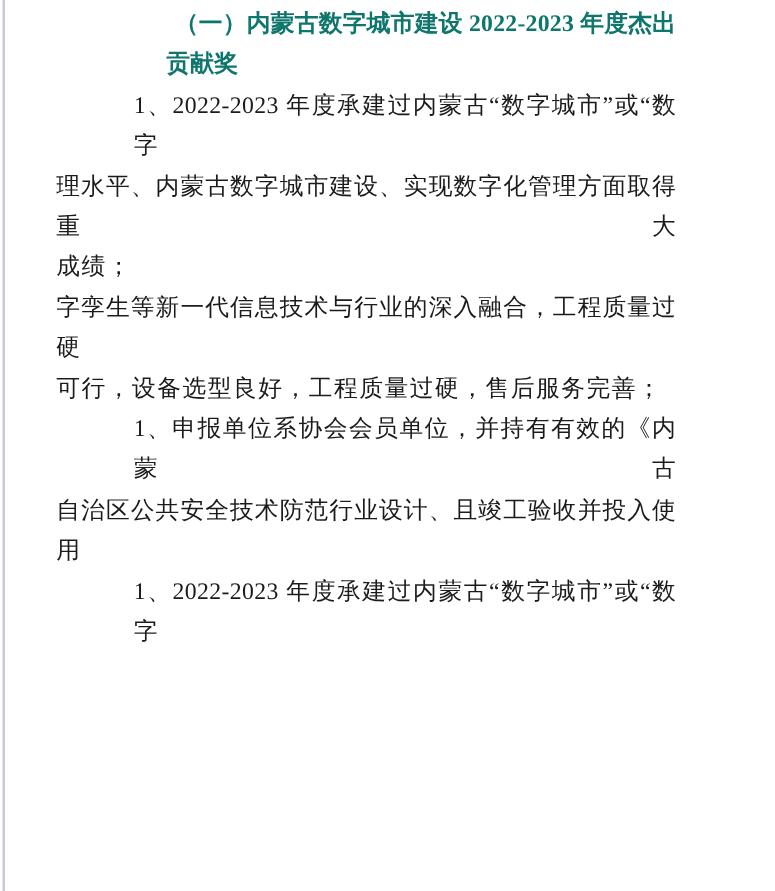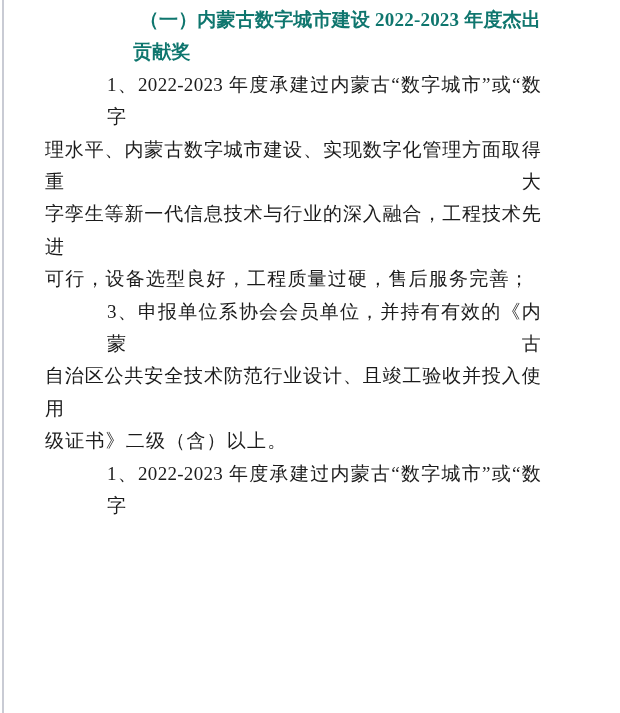--- a/index.html
+++ b/index.html
@@ -65,21 +65,21 @@
 </head>
 <body>
 
 <div class="page">
   <div class="page-edge-line"></div>
 
   <div class="doc">
     <div class="line heading">（一）内蒙古数字城市建设 2022-2023 年度杰出贡献奖</div>
     <div class="line first">1、2022-2023 年度承建过内蒙古“数字城市”或“数字</div>
     <div class="line full">理水平、内蒙古数字城市建设、实现数字化管理方面取得重大</div>
-    <div class="line full">字孪生等新一代信息技术与行业的深入融合，工程技术先进</div>
+    <div class="line last">成绩；</div>
+    <div class="line full">字孪生等新一代信息技术与行业的深入融合，工程质量过硬</div>
     <div class="line last">可行，设备选型良好，工程质量过硬，售后服务完善；</div>
-    <div class="line first">3、申报单位系协会会员单位，并持有有效的《内蒙古</div>
+    <div class="line first">1、申报单位系协会会员单位，并持有有效的《内蒙古</div>
     <div class="line full">自治区公共安全技术防范行业设计、且竣工验收并投入使用</div>
-    <div class="line last">级证书》二级（含）以上。</div>
     <div class="line first">1、2022-2023 年度承建过内蒙古“数字城市”或“数字</div>
 
   </div>
 </div>
 
 </body></html>

